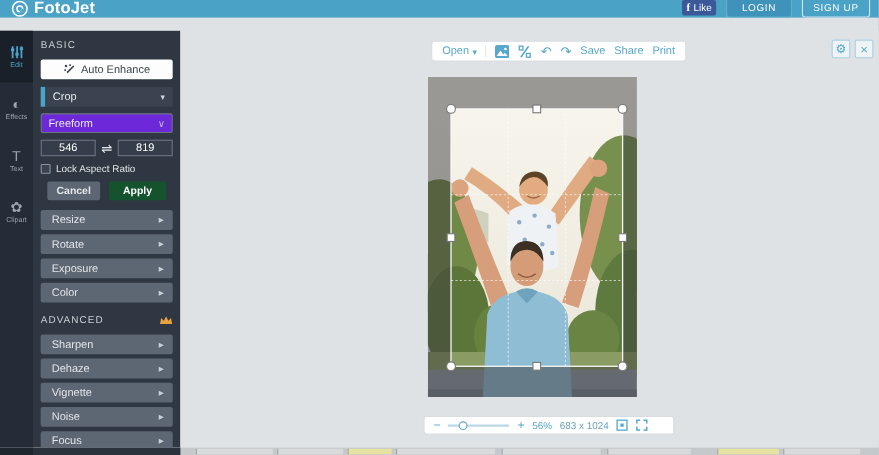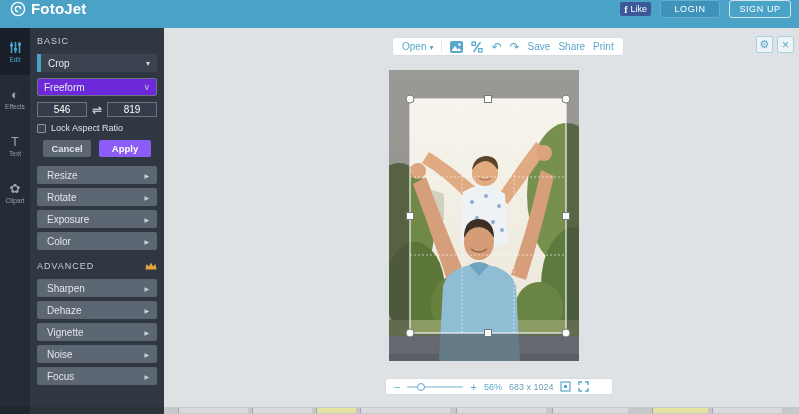--- a/index.html
+++ b/index.html
@@ -1,22 +1,22 @@
 <!DOCTYPE html>
 <html><head>
 <meta charset="utf-8">
 <style>
   * { margin:0; padding:0; box-sizing:border-box; }
   html,body { background:#9aa0a6; }
   body { font-family:"Liberation Sans", sans-serif; }
   .app { position:relative; width:799px; height:414px; overflow:hidden; background:#dfe2e5; }
 
   
-  .topbar { position:absolute; left:0; top:0; width:799px; height:28px; background:#4aa2c7;
-            display:flex; align-items:flex-start; color:#fff; }
+  .topbar { position:absolute; left:0; top:0; width:799px; height:16px; background:#4aa2c7;
+            display:flex; align-items:flex-end; color:#fff; }
   .brand { display:flex; align-items:center; gap:5px; margin-left:10px; }
   .brand-name { font-size:15px; font-weight:bold; letter-spacing:.2px; }
   .topnav { display:flex; align-items:stretch; height:28px; margin-left:30px; }
   .topnav-item { position:relative; display:flex; align-items:center; padding:0 4px; margin-right:26px;
                  font-size:11px; letter-spacing:.8px; color:#eaf4f9; cursor:pointer; }
   .topnav-item.active { color:#fff; border-bottom:2px solid #fff; font-weight:bold; }
   .badge { position:absolute; top:3px; right:-17px; background:#e8503a; color:#fff; font-size:6px;
            font-weight:bold; padding:1px 3px; border-radius:2px; letter-spacing:.3px; }
   .topbar-right { margin-left:auto; display:flex; align-items:center; gap:9px; margin-right:8px; }
   .fb-like { display:flex; align-items:center; background:#3b5998; border-radius:2px; height:14px;
@@ -55,21 +55,21 @@
   .dims { display:flex; align-items:center; justify-content:space-between; margin-bottom:6px; }
   .dim-input { width:50px; height:15px; background:#343d49; border:1px solid #6b7482; color:#fff;
                font-size:10px; text-align:center; font-family:"Liberation Sans",sans-serif; }
   .swap { color:#e3e6ea; font-size:12px; line-height:12px; cursor:pointer; }
   .lock-row { display:flex; align-items:center; gap:5px; margin-bottom:7px; }
   .checkbox { width:9px; height:9px; background:#39424e; border:1px solid #8a93a0; border-radius:1px; cursor:pointer; }
   .lock-label { font-size:9px; color:#dfe3e7; }
   .action-row { display:flex; justify-content:center; gap:8px; margin-bottom:9px;font-weight:bold; }
   .btn-cancel { width:48px; height:17px; background:#5d6673; border-radius:2px; color:#e3e6ea; font-size:9.5px;
                 display:flex; align-items:center; justify-content:center; cursor:pointer; }
-  .btn-apply { width:52px; height:17px; background:#8b5cf6; border-radius:2px; color:#fff; font-size:9.5px;
+  .btn-apply { width:52px; height:17px; background:#14532d; border-radius:2px; color:#fff; font-size:9.5px;
                display:flex; align-items:center; justify-content:center; cursor:pointer; }
   .tool-btn { height:18px; background:#5d6673; border-radius:2px; display:flex; align-items:center;
               padding:0 8px 0 10px; color:#e3e6ea; font-size:10px; margin-bottom:4px; cursor:pointer; }
   .tool-btn .arrow { margin-left:auto; font-size:6px; color:#ccd1d7; }
   .advanced-row { margin-top:11px; }
 
   
   .canvas { position:relative; flex:1; background:#dfe2e5; }
 
   .edit-toolbar { position:absolute; left:228px; top:9px; height:19px; background:#fff;
@@ -159,20 +159,31 @@
         <span class="rail-glyph">✿</span>
         <span class="rail-label">Clipart</span>
       </div>
     </nav>
 
     <aside class="panel">
       <div class="section-label">
         <span>BASIC</span>
       </div>
 
+      <div class="btn-enhance">
+        <svg width="11" height="11" viewBox="0 0 11 11">
+          <line x1="3" y1="8" x2="9" y2="2" stroke="#3a434e" stroke-width="1.5"></line>
+          <g fill="#3a434e">
+              <rect x="1" y="1" width="2" height="2"></rect>
+              <rect x="0.5" y="5" width="1.5" height="1.5"></rect>
+              <rect x="5" y="0.5" width="1.5" height="1.5"></rect>
+            </g>
+        </svg>
+        <span>Auto Enhance</span>
+      </div>
 
       <div class="crop-head">
         <span>Crop</span>
         <span class="caret">▾</span>
       </div>
 
       <div class="select">
         <span>Freeform</span>
         <span class="caret">∨</span>
       </div>

